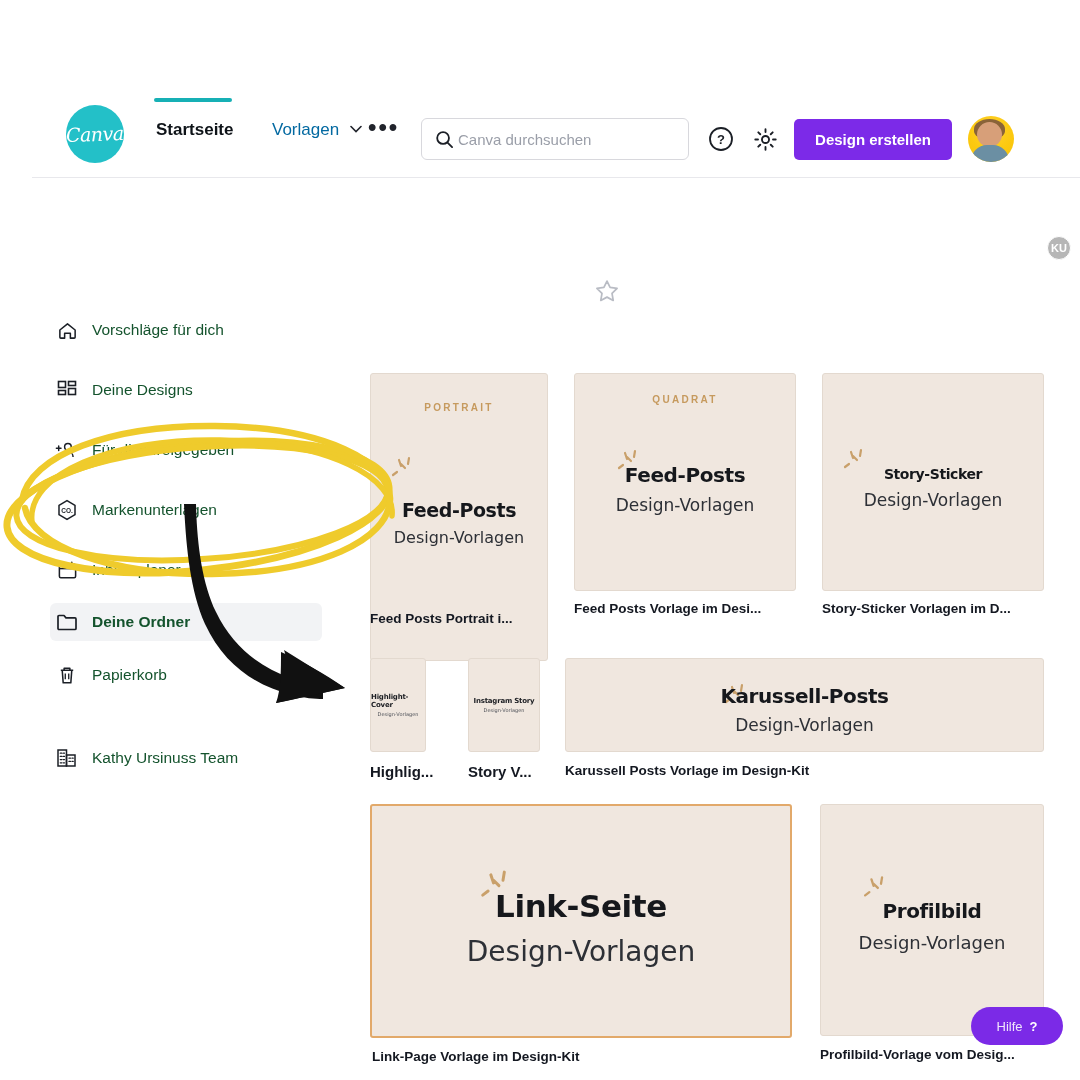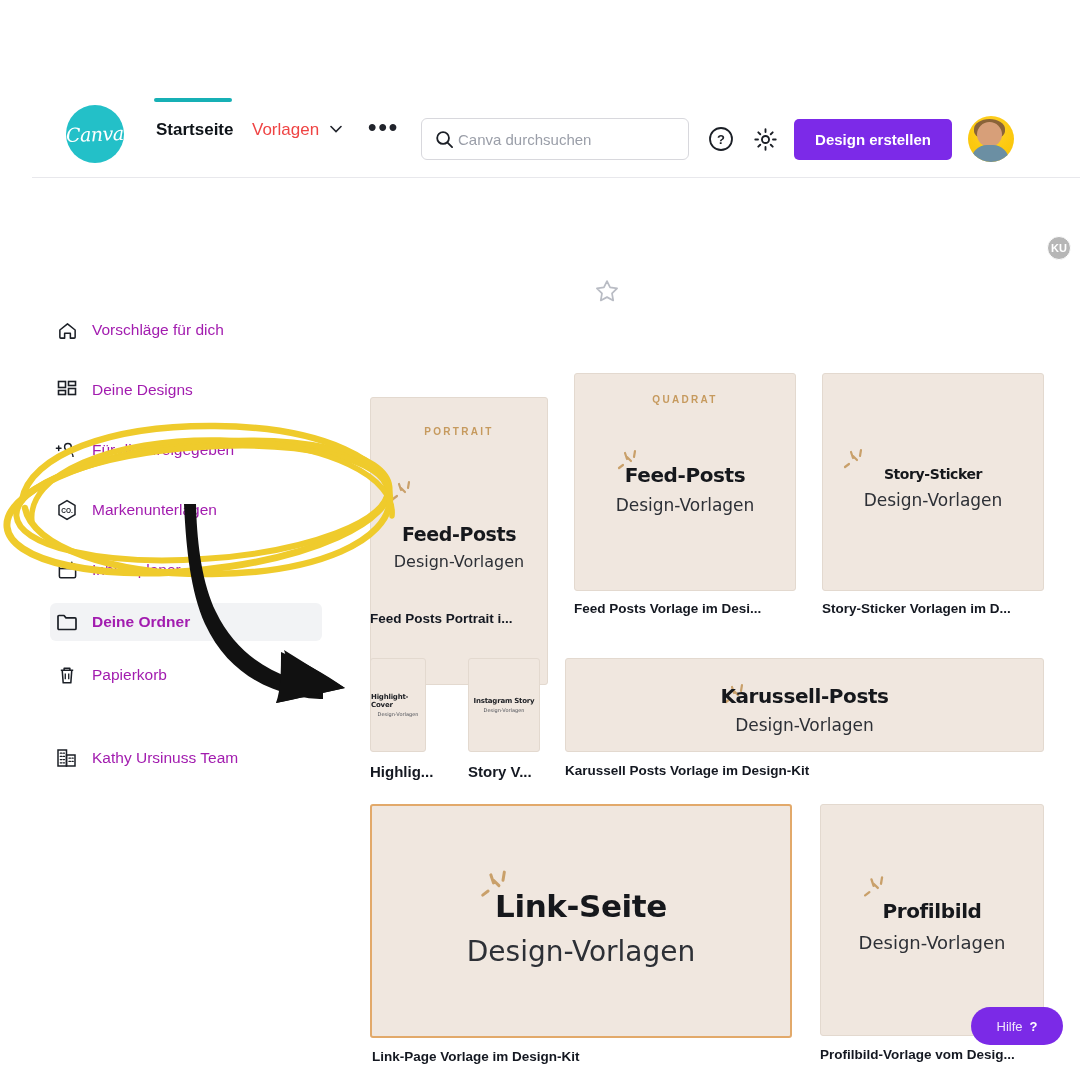--- a/index.html
+++ b/index.html
@@ -44,21 +44,21 @@
     width: 78px; height: 4px;
     background: #17b0b5;
     border-radius: 2px;
   }
   .nav-item {
     position: absolute; top: 30px;
     font-size: 17px; color: #0e1318;
     white-space: nowrap;
   }
   .nav-home { left: 124px; font-weight: bold; }
-  .nav-templates { left: 220px; font-weight: normal; color: #ef4444; }
+  .nav-templates { left: 240px; font-weight: normal; color: #0369a1; }
   .chev {
     display: inline-block; margin-left: 6px;
     font-size: 12px; vertical-align: 2px;
   }
   .nav-dots {
     position: absolute; left: 336px; top: 26px;
     font-size: 24px; letter-spacing: 2px; color: #21242c;
     line-height: 22px; font-weight: bold;
   }
   .search-box {
@@ -138,21 +138,21 @@
     width: 272px; height: 38px;
     display: flex; align-items: center;
     border-radius: 6px;
     cursor: pointer;
   }
   .side-item .si-ic {
     width: 34px; display: flex; align-items: center; justify-content: center;
     flex: 0 0 34px;
   }
   .side-item .si-lb {
-    font-size: 15.5px; color: #a21caf; margin-left: 8px; white-space: nowrap;
+    font-size: 15.5px; color: #14532d; margin-left: 8px; white-space: nowrap;
   }
   .side-item.active { background: #f2f3f5; }
   .side-item.active .si-lb { font-weight: bold; }
 
   
   .main { position: absolute; left: 300px; top: 88px; width: 748px; height: 902px; }
   .page-title {
     position: absolute; left: 38px; top: 88px;
     font-size: 34px; font-weight: bold; color: #101319;
     letter-spacing: -0.6px;
@@ -367,21 +367,21 @@
   <div class="main">
 
 
     <div class="star-btn">
       <svg width="26" height="26" viewBox="0 0 24 24">
         <path d="M12 2.8l2.85 5.9 6.45.95-4.67 4.6 1.1 6.47L12 17.66l-5.73 3.06 1.1-6.47-4.67-4.6 6.45-.95z" stroke="#b9bcc4" stroke-width="1.6" fill="none" stroke-linejoin="round"></path>
       </svg>
     </div>
 
     <div class="card" style="left:38px; top:195px;">
-      <div class="thumb" style="width:178px; height:288px;margin-top:24px;">
+      <div class="thumb" style="width:178px; height:288px;">
         <div class="kicker">PORTRAIT</div>
         <svg class="spark" style="left:20px; top:80px;" width="34" height="30" viewBox="0 0 34 30">
           <path d="M6 18L2 21M10 12L8 6M17 10L18 4M14 14L10 10" stroke="#c9a06a" stroke-width="2.2" stroke-linecap="round"></path>
         </svg>
         <div class="t-head" style="font-size:19px; margin-top:12px;">Feed-Posts</div>
         <div class="t-sub" style="font-size:16px; margin-top:7px;">Design-Vorlagen</div>
       </div>
       <div class="card-label" style="top:238px; left:0;">Feed Posts Portrait i...</div>
     </div>
 

